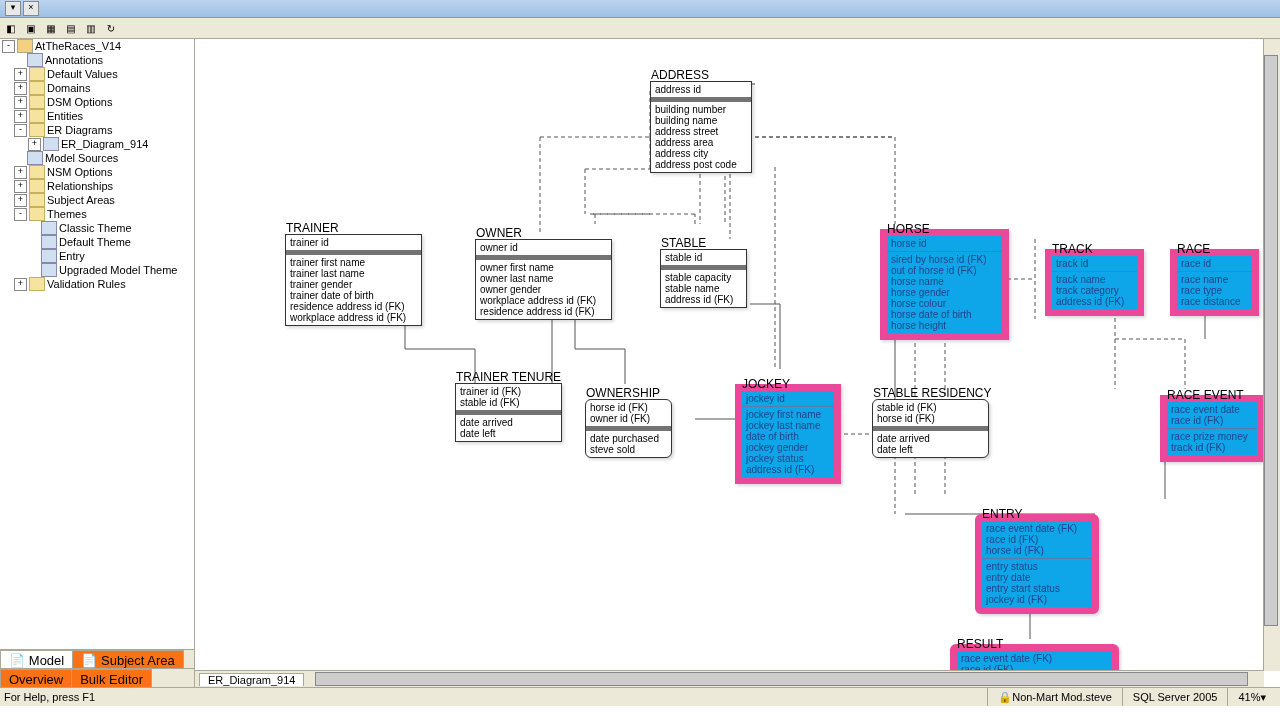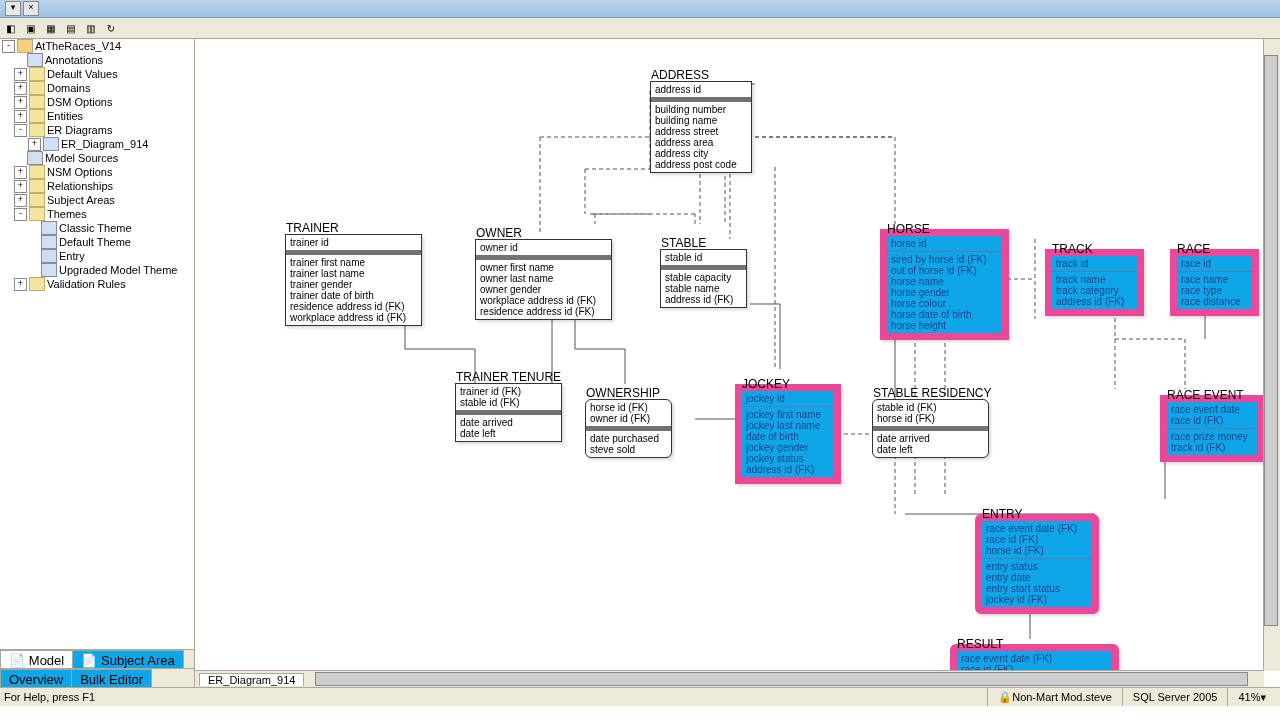--- a/index.html
+++ b/index.html
@@ -28,21 +28,21 @@
 .entity{position:absolute;background:#fff;border:1px solid #333;font-size:10px;box-shadow:2px 2px 3px rgba(0,0,0,.15)}
 .entity.blue{background:#0ea5e9;border:7px solid #ec4899}
 .entity.blue .attr{color:#224488}
 .ent-title{position:absolute;top:-14px;left:0;font-size:12px;font-weight:normal;white-space:nowrap}
 .pk{border-bottom:5px solid #737373;padding:2px 4px}
 .entity.blue .pk{border-bottom:1px solid #5a7aa8}
 .attrs{padding:2px 4px}
 .attr{line-height:11px;white-space:nowrap}
 .panel-tabs{height:18px;background:#ece9d8;border-top:1px solid #aca899;display:flex;font-size:13px}
 .ptab{padding:2px 8px;border:1px solid #aca899;border-bottom:none;background:#fff;margin-right:-1px}
-.ptab.inactive{background:#0ea5e9}
+.ptab.inactive{background:#f97316}
 .status{height:18px;background:#ece9d8;border-top:1px solid #aca899;display:flex;align-items:center;font-size:11px;padding:0 4px}
 .status .cell{border-left:1px solid #aca899;padding:0 10px;height:100%;display:flex;align-items:center}
 .status .stretch{flex:1}
 svg.connections{position:absolute;left:0;top:0;width:1070px;height:640px;pointer-events:none}
 svg.connections line{stroke:#555;stroke-width:1}
 svg.connections line.dash{stroke-dasharray:4 3}
 .doc-tabs{position:absolute;left:4px;bottom:0;height:16px;display:flex;align-items:center;font-size:11px;z-index:5}
 .doc-tab{padding:0 8px;background:#fff;border:1px solid #aca899;border-bottom:none}
 </style>
 </head>

